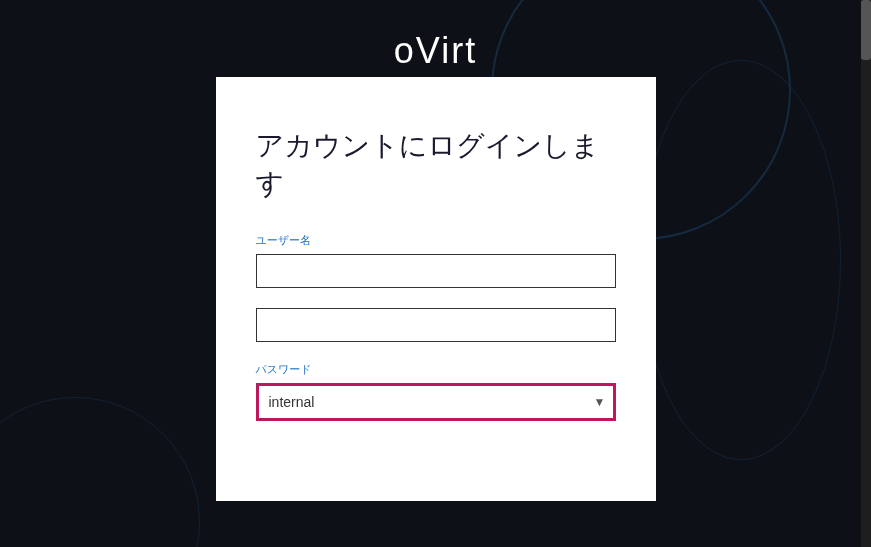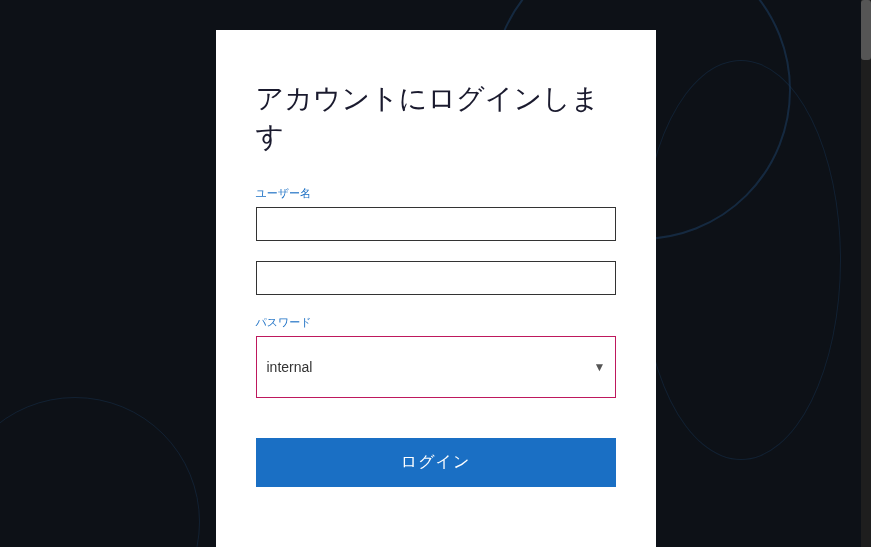--- a/index.html
+++ b/index.html
@@ -130,22 +130,22 @@
       background: #fff;
     }
 
     .form-select-wrapper {
       position: relative;
       width: 100%;
     }
 
     .form-select {
       width: 100%;
-      padding: 22px 10px;
-      border: 1px solid #be185d;
+      padding: 8px 10px;
+      border: 3px solid #be185d;
       font-size: 14px;
       color: #333;
       background: #fff;
       appearance: none;
       -webkit-appearance: none;
       cursor: pointer;
       outline: none;
     }
 
     .select-arrow {
@@ -198,18 +198,17 @@
   <div class="form-group">
     <label class="form-label">パスワード</label>
     <div class="form-select-wrapper">
       <select class="form-select">
         <option value="internal">internal</option>
       </select>
       <span class="select-arrow">▼</span>
     </div>
   </div>
 
-  <button class="login-btn">ログイン</button>
 </div>
 
 <div class="scrollbar">
   <div class="scrollbar-thumb"></div>
 </div>
 
 </body></html>

